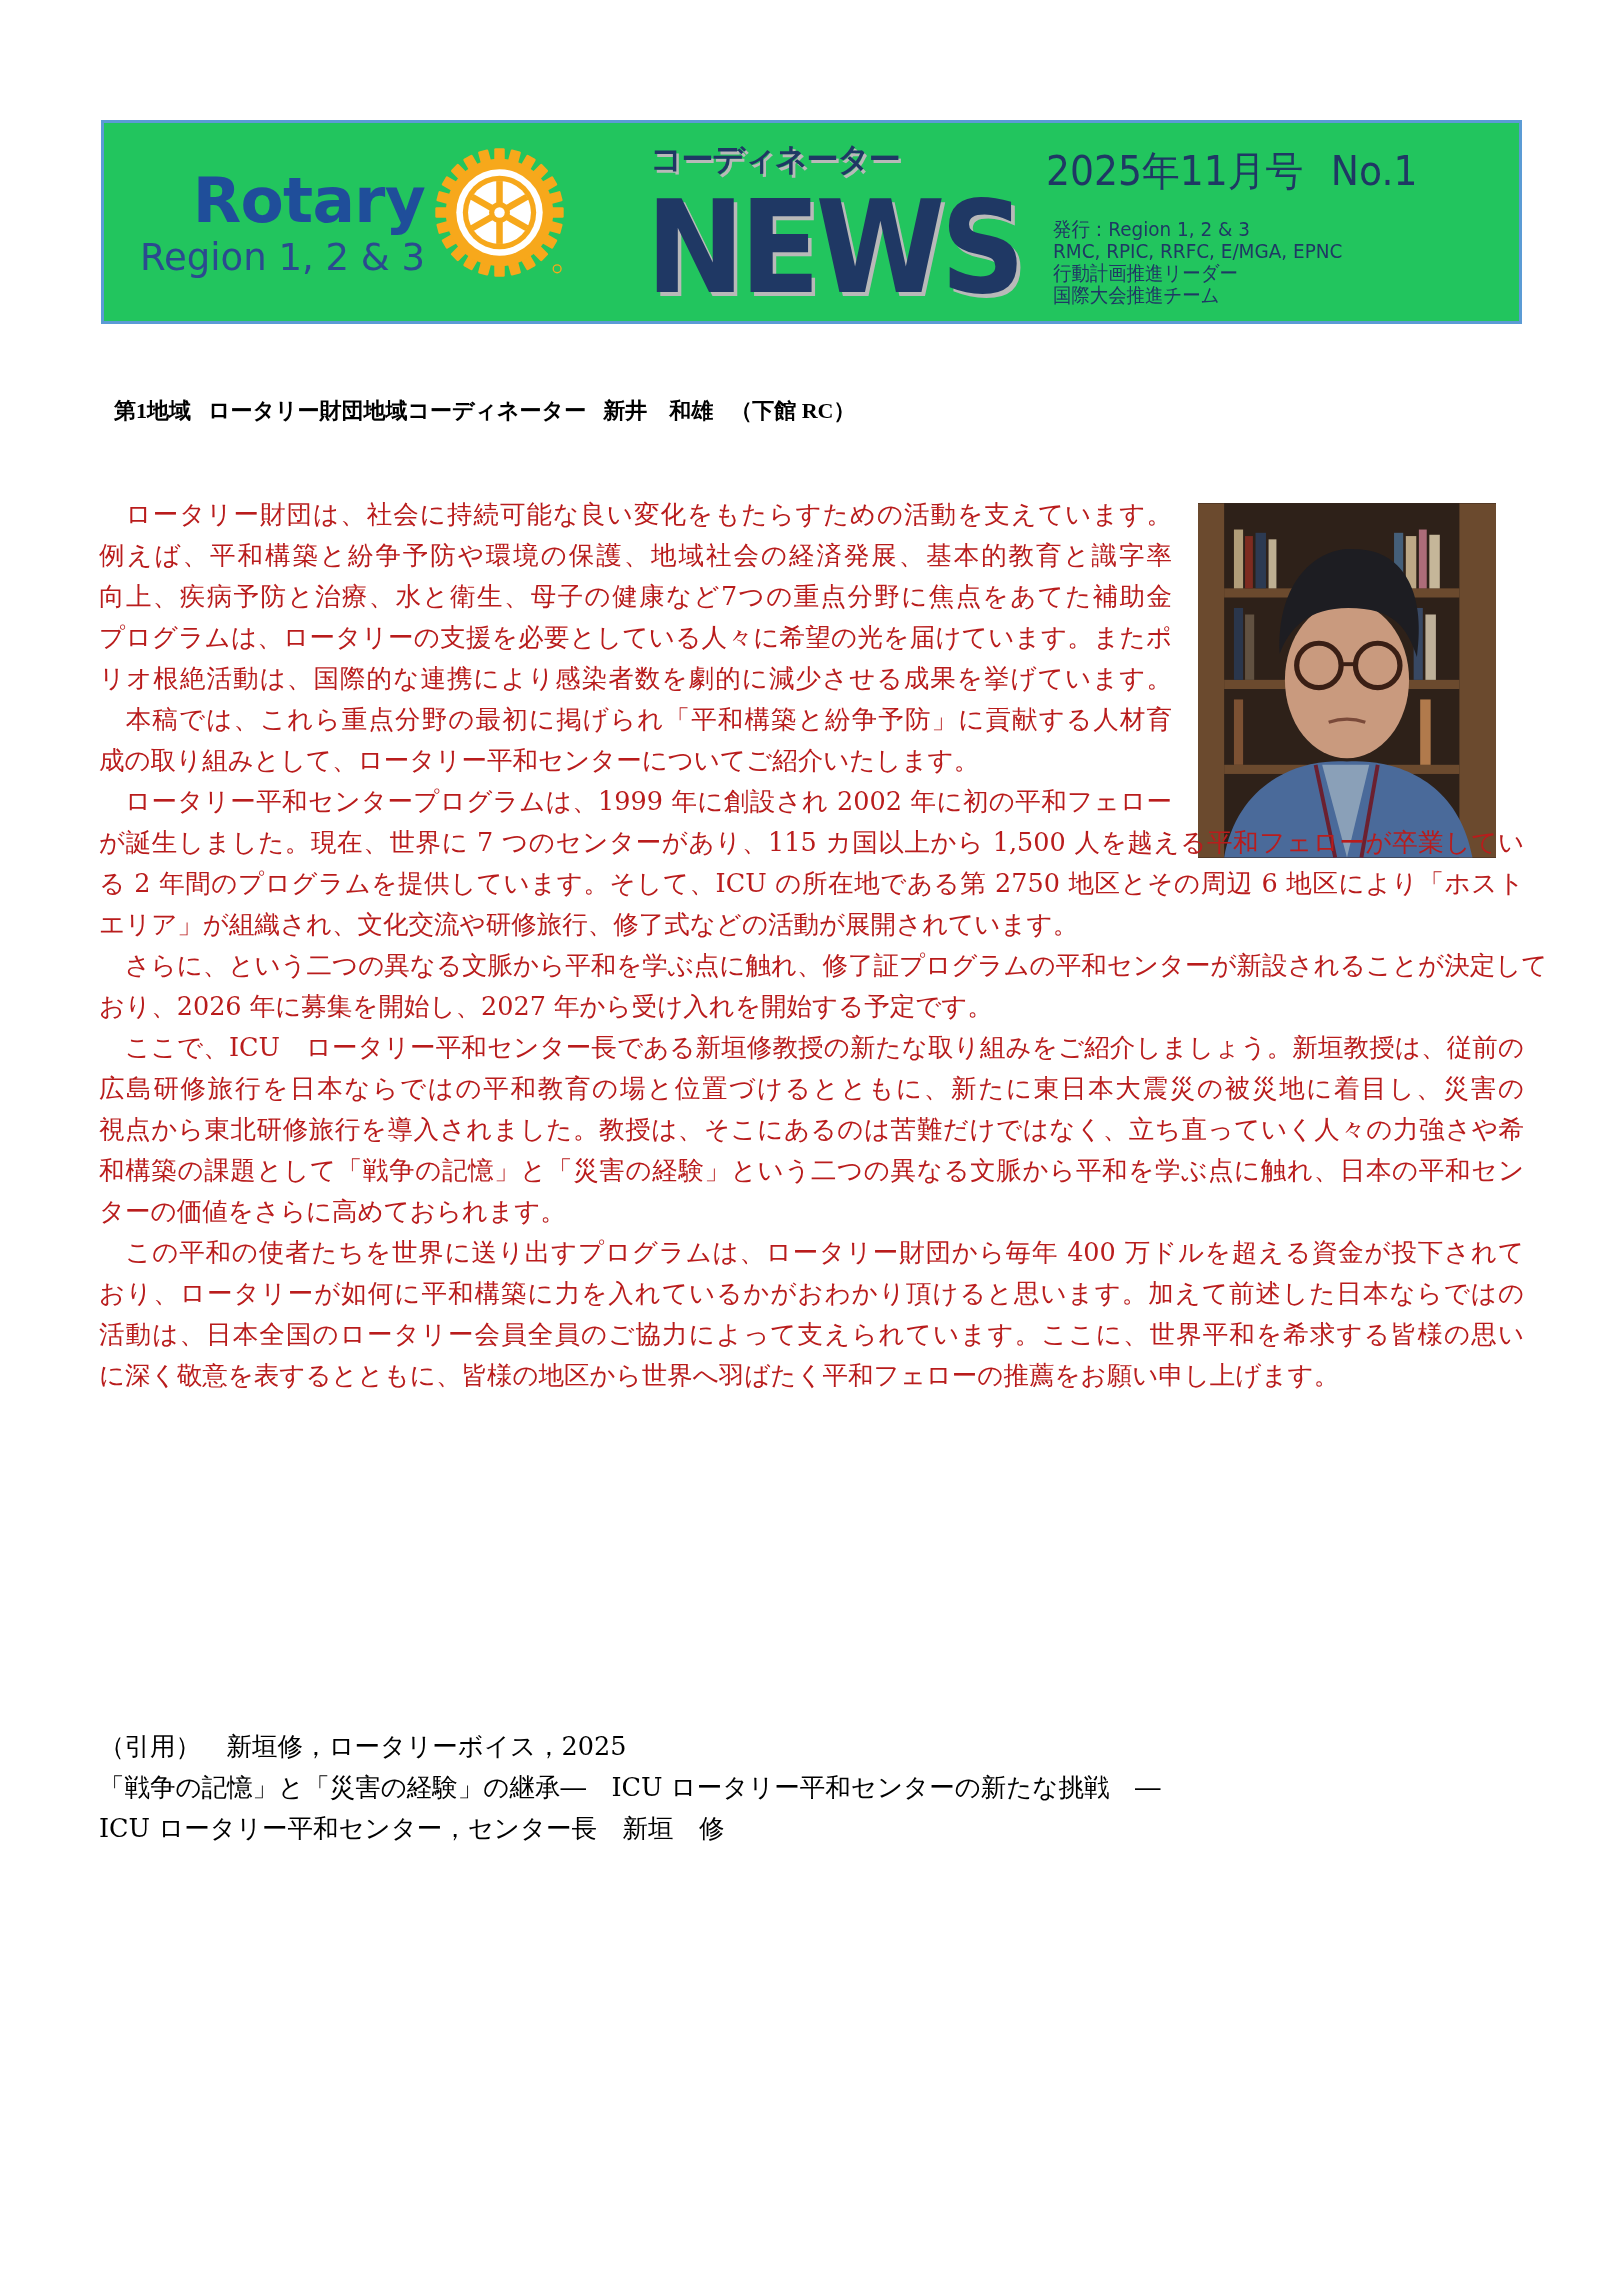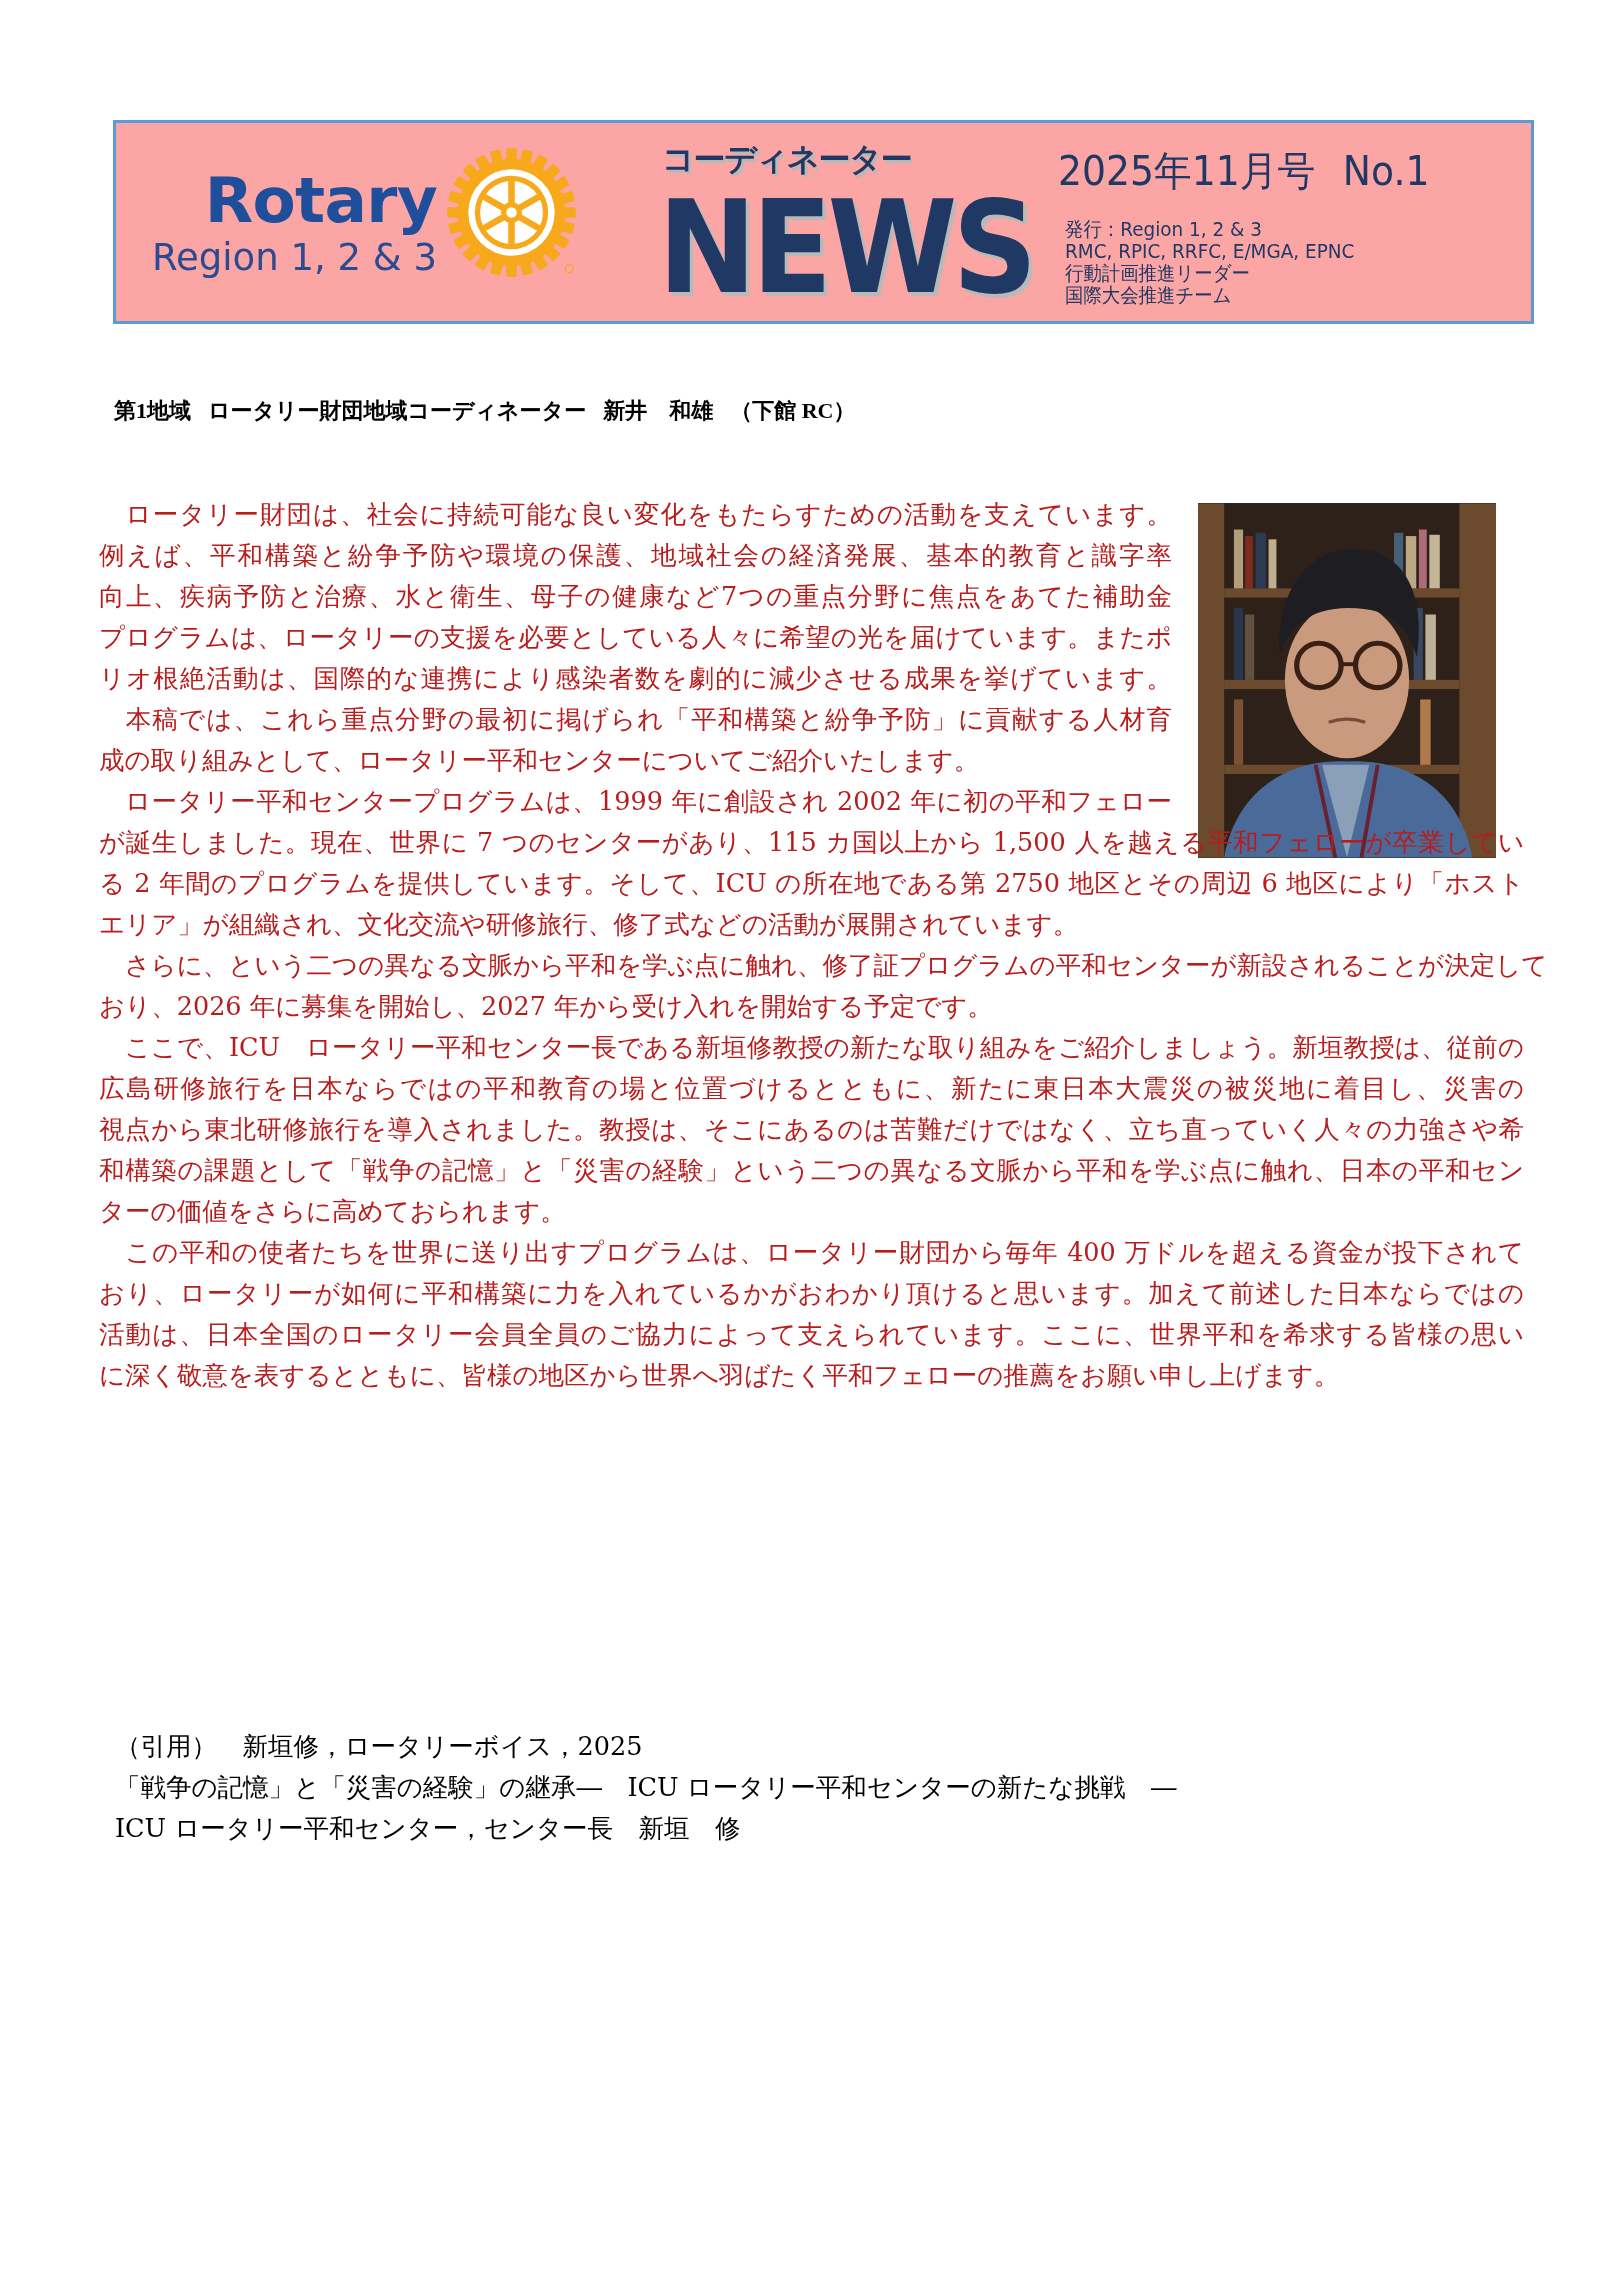--- a/index.html
+++ b/index.html
@@ -1,19 +1,19 @@
 <!DOCTYPE html>
 <html style="font-size:10.5px"><head>
 <meta charset="utf-8">
 <style>
   html, body { margin:0; padding:0; background:#ffffff; }
   body { width:1623px; height:2295px; position:relative; overflow:hidden;
          font-family:"DejaVu Serif","Liberation Serif",serif; color:#111; }
-  .masthead { position:absolute; left:113px; top:120px; width:1415px; height:198px;
-              border:3.9px solid #5b9bd5; background:#fca5a5; box-sizing:content-box; }
+  .masthead { position:absolute; left:101px; top:120px; width:1415px; height:198px;
+              border:3.9px solid #5b9bd5; background:#22c55e; box-sizing:content-box; }
   .brand { position:absolute; left:46px; top:39px; width:275px; height:131px; }
   .brand-rotary { position:absolute; right:0; top:6.5px; font-family:"DejaVu Sans","Liberation Sans",sans-serif;
                   font-weight:bold; font-size:63px; color:#1f4e9a; letter-spacing:-0.7px; line-height:1; }
   .brand-region { position:absolute; right:0; top:77px; font-family:"DejaVu Sans","Liberation Sans",sans-serif;
                   font-size:37px; color:#2b4a8f; line-height:1; white-space:nowrap; }
   .wheel { position:absolute; left:330px; top:23.6px; width:131px; height:131px; }
   .news-block { position:absolute; left:546px; top:19.6px; width:386px; height:170px; }
   .news-kana { position:absolute; left:0; top:0; font-family:Liberation Sans, sans-serif;
                font-weight:bold; font-size:32px; color:#1f3864; letter-spacing:-1.3px;
                text-shadow:2.6px 2.6px 0 #b9b9b9; line-height:1; white-space:nowrap; }
@@ -29,21 +29,21 @@
   .heading { position:absolute; left:98px; top:400px; font-family:Liberation Serif, serif;
              font-weight:bold; font-size:22px; color:#000; white-space:nowrap; line-height:1;margin-left:16px; }
   .heading span + span { margin-left:17px; }
   .body { position:absolute; left:99px; top:494px; width:1425px; font-size:25.5px; line-height:41px; color:#b91c1c; }
   .line { white-space:nowrap; height:41px; overflow:visible; text-align:justify; text-align-last:justify; }
   .line.narrow { width:1073px; }
   .line.wide { width:1425px; }
   .line.last { text-align-last:left; }
   .photo { position:absolute; left:1198px; top:503px; width:298px; height:355px; overflow:hidden;
            background:#3b2a1e; }
-  .citation { position:absolute; left:99px; top:1726px; font-size:25.5px; line-height:41px; color:#000;margin-left:16px; }
+  .citation { position:absolute; left:99px; top:1726px; font-size:25.5px; line-height:41px; color:#000; }
   .citation div { white-space:nowrap; }
 </style>
 </head>
 <body>
 
 <div class="masthead">
   <div class="brand">
     <div class="brand-rotary">Rotary</div>
     <div class="brand-region">Region 1, 2 &amp; 3</div>
   </div>

